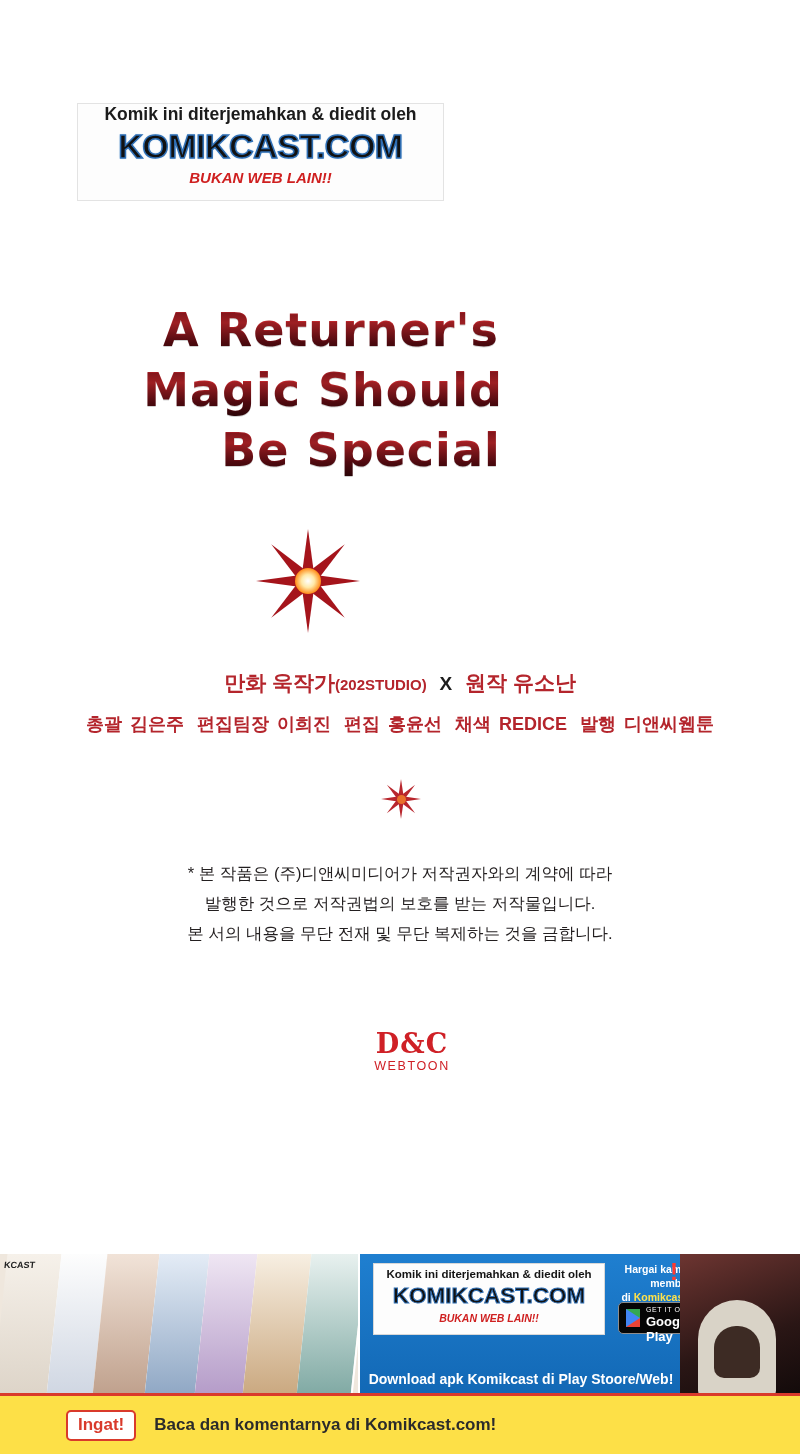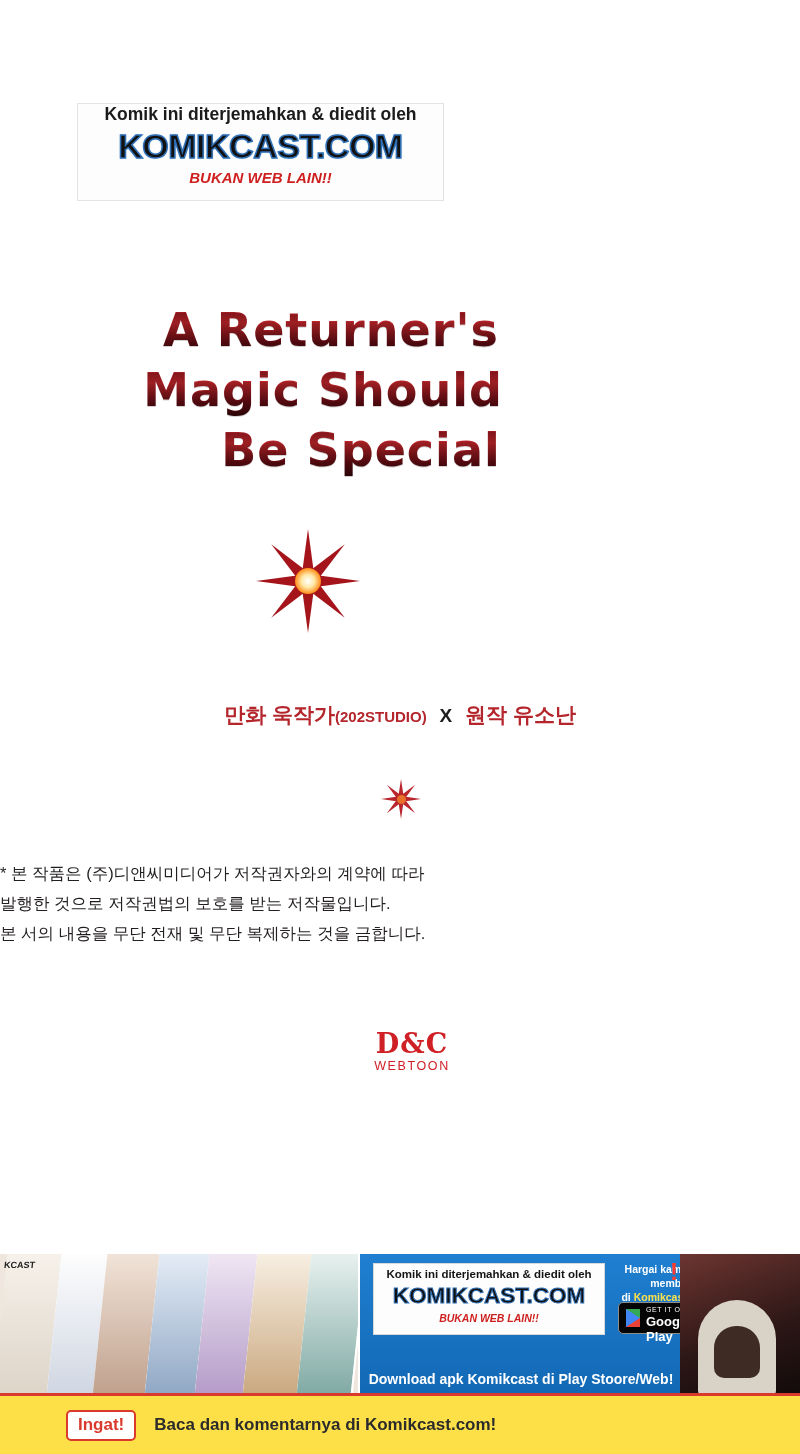--- a/index.html
+++ b/index.html
@@ -148,21 +148,20 @@
     top: 668px;
     width: 800px;
     text-align: center;
     color: #b4252c;
   }
   .credit-row1 {
     font-size: 21px;
     font-weight: bold;
     line-height: 30px;
     white-space: nowrap;
-    margin-top: 32px;
   }
   .credit-row1 .small {
     font-size: 15px;
     font-weight: bold;
   }
   .credit-row1 .xmark {
     color: #1d1d1d;
     font-size: 19px;
     font-weight: bold;
     margin: 0 7px;
@@ -176,21 +175,21 @@
   }
   .credit-row2 span { margin: 0 4px; }
   .credit-row2 .latin { font-family: "Liberation Sans", sans-serif; }
 
   
   .legal {
     position: absolute;
     left: 0;
     top: 858px;
     width: 800px;
-    text-align: left;
+    text-align: center;
     color: #231f20;
     font-size: 16.5px;
     line-height: 30px;
   }
 
   
   .dc-logo {
     position: absolute;
     left: 12px;
     top: 1030px;
@@ -443,20 +442,27 @@
   <div class="core"></div>
 </div>
 
 <div class="credits">
   <div class="credit-row1">
     <span>만화</span>
     <span>욱작가</span><span class="small">(202STUDIO)</span>
     <span class="xmark">X</span>
     <span>원작</span>
     <span>유소난</span>
+  </div>
+  <div class="credit-row2">
+    <span>총괄</span><span>김은주</span>
+    <span>편집팀장</span><span>이희진</span>
+    <span>편집</span><span>홍윤선</span>
+    <span>채색</span><span class="latin">REDICE</span>
+    <span>발행</span><span>디앤씨웹툰</span>
   </div>
 </div>
 
 <div class="mini-star">
   <div class="ray" style="transform: translate(-50%,-100%) rotate(0deg)"></div>
   <div class="ray" style="transform: translate(-50%,-100%) rotate(45deg)"></div>
   <div class="ray" style="transform: translate(-50%,-100%) rotate(90deg)"></div>
   <div class="ray" style="transform: translate(-50%,-100%) rotate(135deg)"></div>
   <div class="ray" style="transform: translate(-50%,-100%) rotate(180deg)"></div>
   <div class="ray" style="transform: translate(-50%,-100%) rotate(225deg)"></div>

